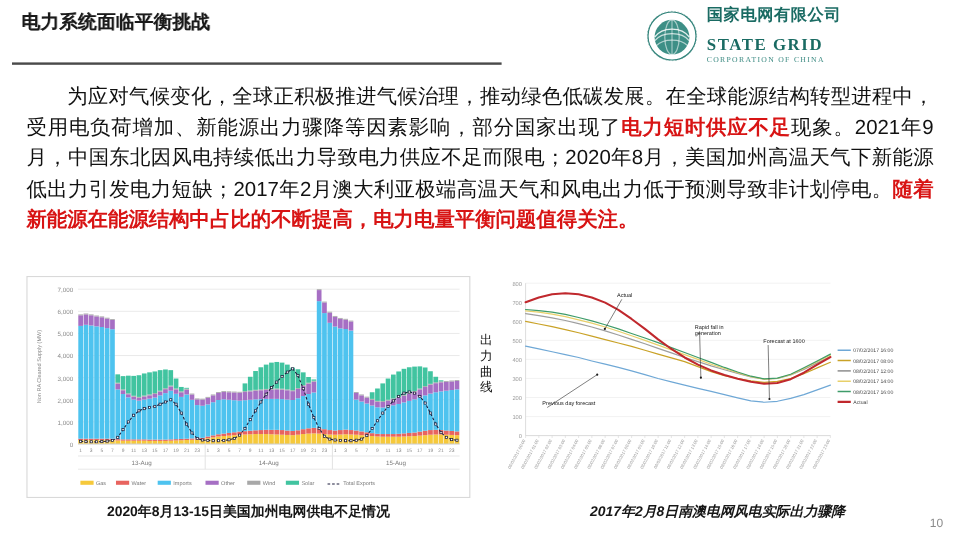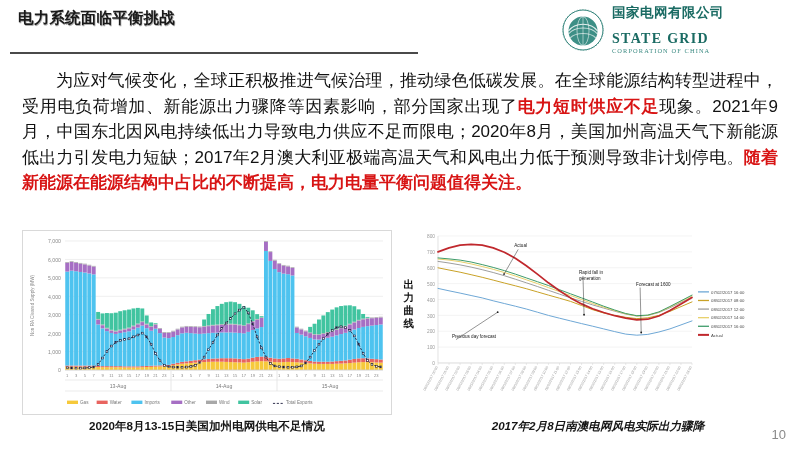--- a/index.html
+++ b/index.html
@@ -25,21 +25,21 @@
     font-size:19px; font-weight:bold; color:#111;
     letter-spacing:0.3px;
     text-shadow:1.1px 1.1px 0 rgba(150,150,150,0.9);
   }
   .title-underline {
     position:absolute; left:10px; top:52px; width:408px; height:2px;
     background:#4a4a4a;
   }
 
   
-  .logo { position:absolute; right:0; top:8px; height:44px; display:flex; align-items:center; gap:7px; }
+  .logo { position:absolute; right:23px; top:8px; height:44px; display:flex; align-items:center; gap:7px; }
   .logo-mark { width:44px; height:44px; position:relative; }
   .logo-text { display:flex; flex-direction:column; line-height:1; }
   .logo-cn { font-size:13.5px; font-weight:bold; color:#1a6b63; letter-spacing:0.5px; }
   .logo-en1 { font-size:14px; font-weight:bold; color:#1a6b63; letter-spacing:1.3px; margin-top:12px;
               font-family:"Liberation Serif", serif; }
   .logo-en2 { font-size:6.4px; color:#3b8a82; letter-spacing:1.1px; margin-top:2px;
               font-family:"Liberation Serif", serif; }
 
   
   .body-text {
@@ -63,28 +63,28 @@
 
   .caption {
     position:absolute; top:419px; font-size:11.6px; font-weight:bold;
     color:#161616; text-align:center;
   }
   .caption-left  { left:22px;  width:370px; }
   .caption-right { left:412px; width:372px;font-style:italic; }
 
   .page-num {
     position:absolute; right:14px; bottom:8px;
-    font-size:13px; color:#8a8a8a;text-align:center;
+    font-size:10px; color:#8a8a8a;text-align:center;
   }
 
   
   .vert-label {
     position:absolute; left:400px; top:278px; width:14px;
-    font-size:10.5px; font-weight:bold; color:#111; line-height:13px;
-    text-align:right;
+    font-size:10.5px; font-weight:normal; color:#111; line-height:13px;
+    text-align:left;
   }
 
   svg text { font-family:"Liberation Sans", sans-serif; }
 </style>
 </head>
 <body>
 
 <div class="header">
   <div class="title-cn">电力系统面临平衡挑战</div>
   <div class="title-underline"></div>

